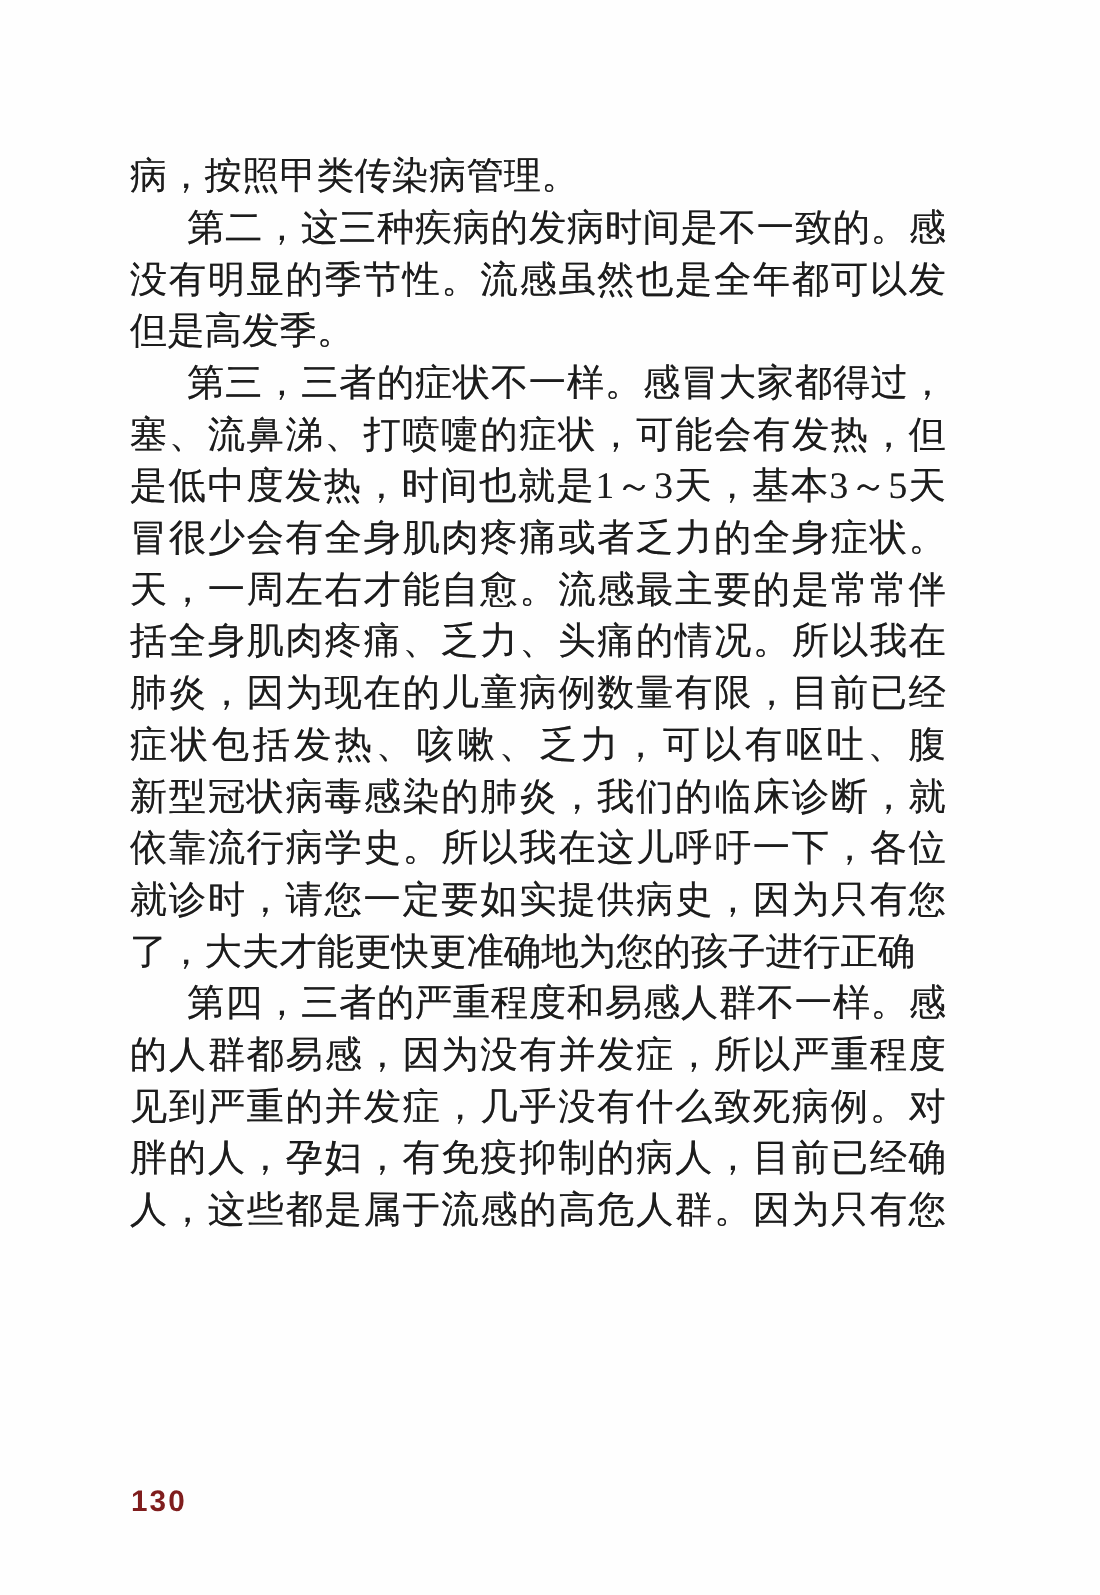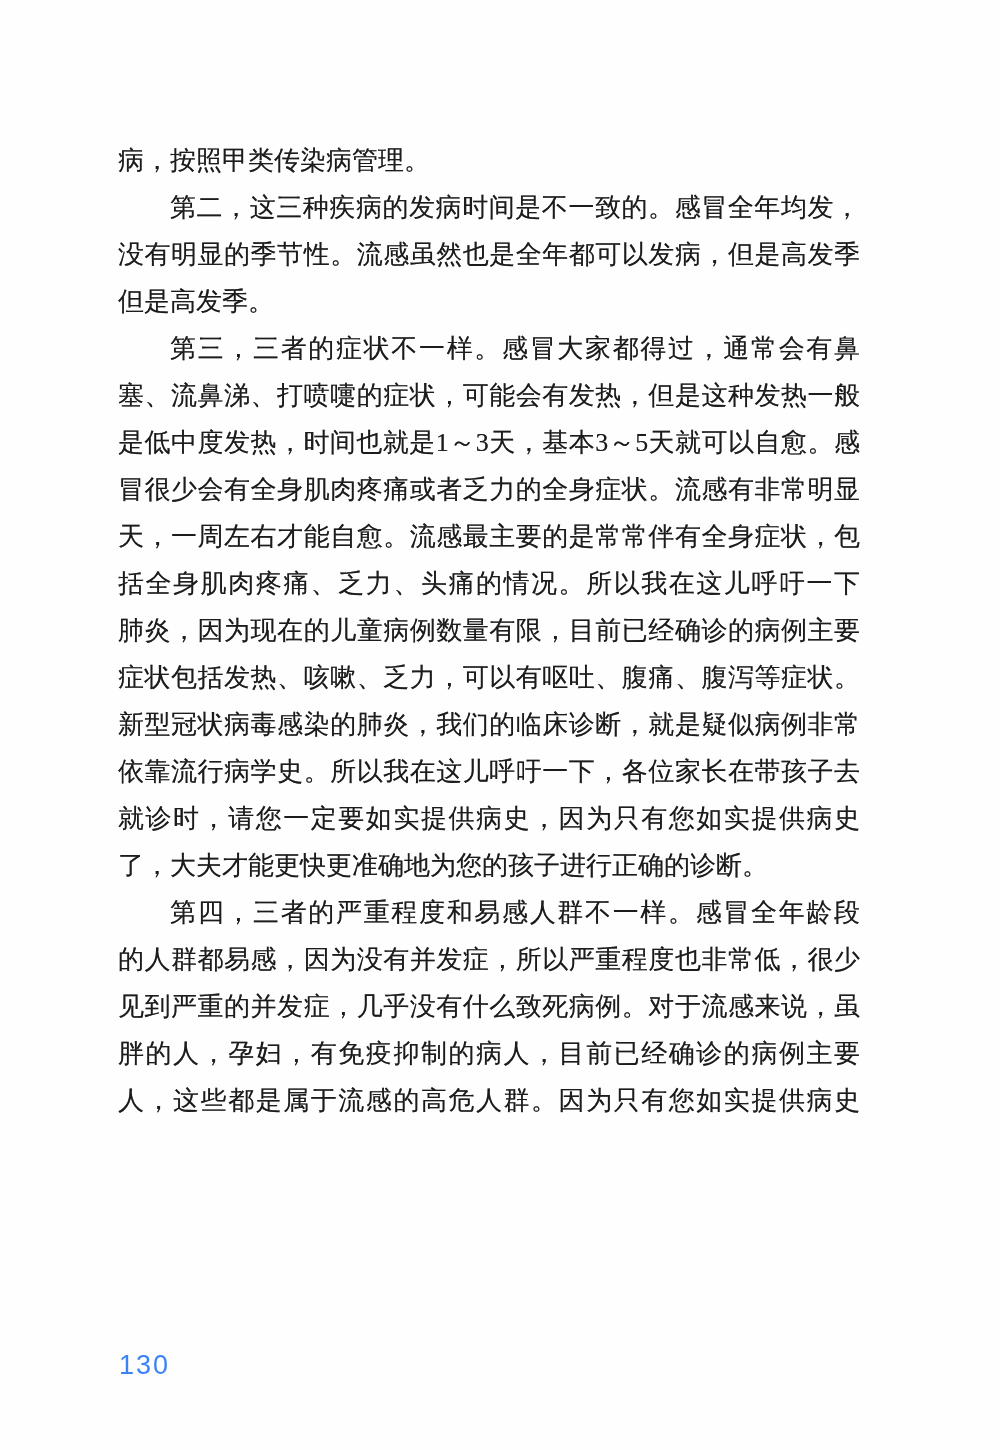--- a/index.html
+++ b/index.html
@@ -13,21 +13,21 @@
     height: 1450px;
     background: #fefefe;
     overflow: hidden;
     font-family: "Liberation Serif", "DejaVu Serif", serif;
   }
   .text-block {
     position: absolute;
     left: 118px;
     top: 137px;
     width: 742px;
-    font-size: 26px;
+    font-size: 34px;
     line-height: 47px;
     color: #1c1c1c;
     text-shadow: 0 0 0.5px rgba(20,20,20,0.55);
   }
   .line {
     height: 47px;
     overflow: hidden;
     text-align: justify;
     text-align-last: justify;
   }
@@ -38,21 +38,22 @@
     text-align: left;
     text-align-last: left;
   }
   .page-number {
     position: absolute;
     left: 119px;
     top: 1350px;
     font-family: "Liberation Sans", "DejaVu Sans", sans-serif;
     font-size: 27px;
     letter-spacing: 2px;
-    color: #3b82f6;
+    color: #7f1d1d;
+    font-weight: bold;
   }
 </style>
 </head>
 <body>
 
 <div class="page">
   <div class="text-block">
     <div class="line end">病，按照甲类传染病管理。</div>
     <div class="line indent">第二，这三种疾病的发病时间是不一致的。感冒全年均发，</div>
     <div class="line">没有明显的季节性。流感虽然也是全年都可以发病，但是高发季</div>

